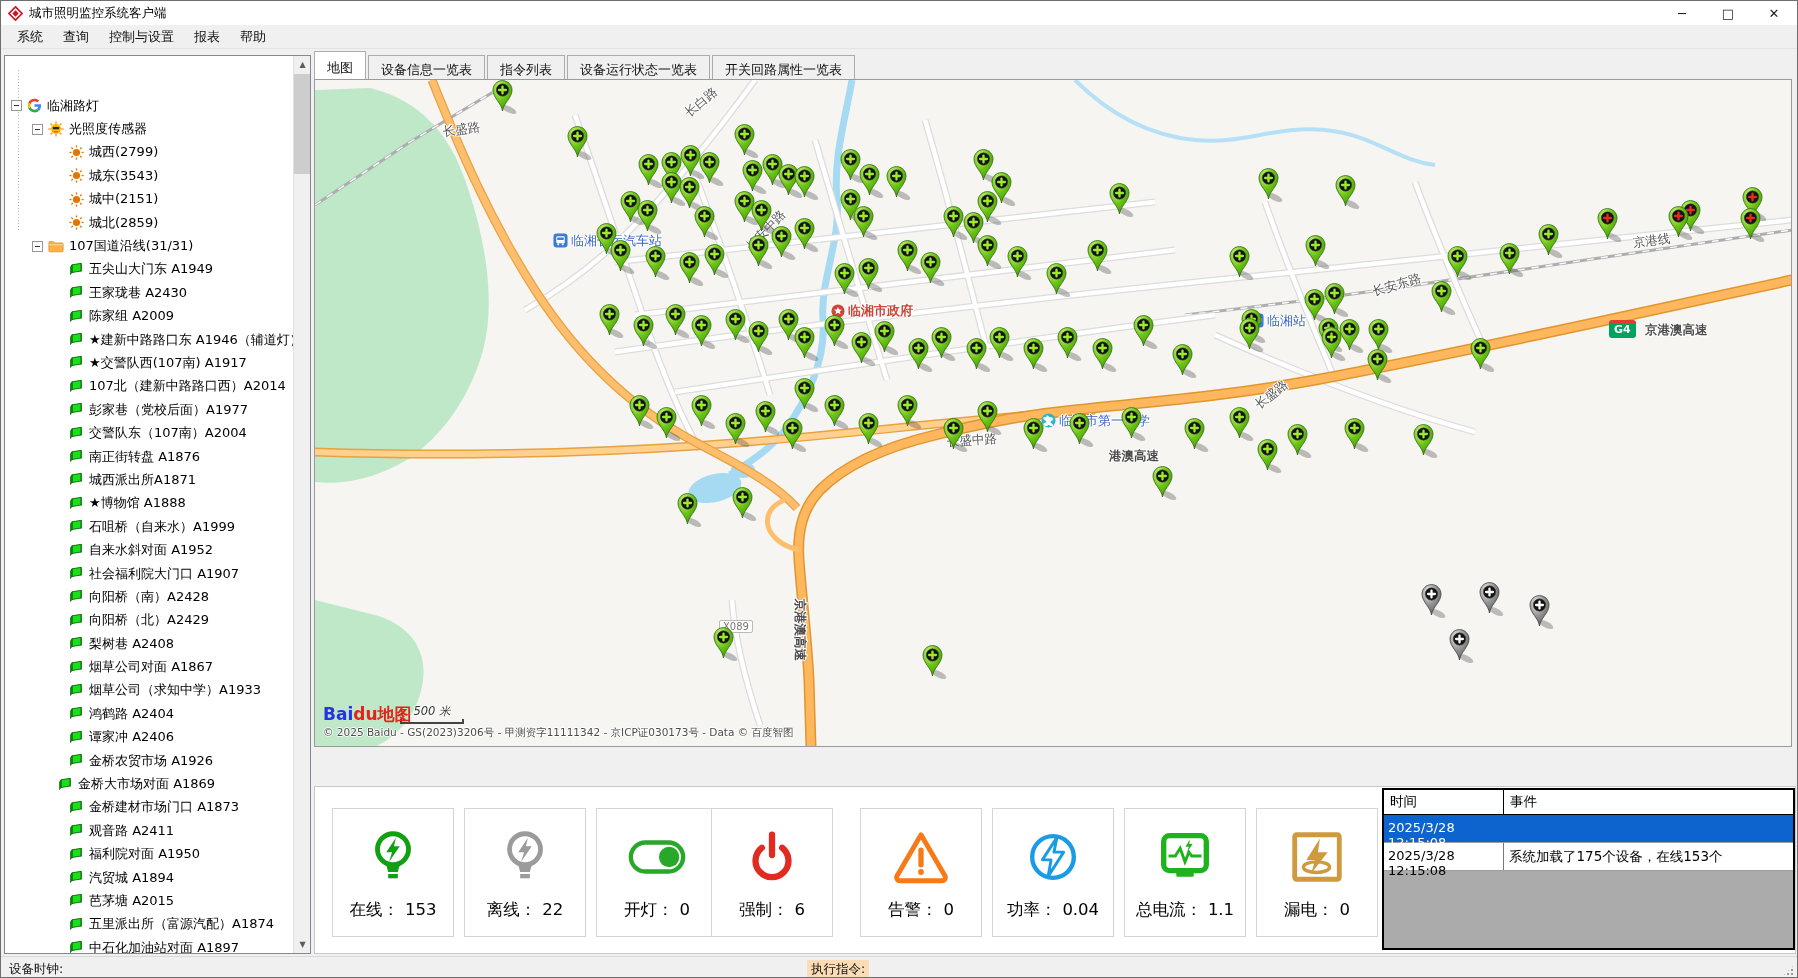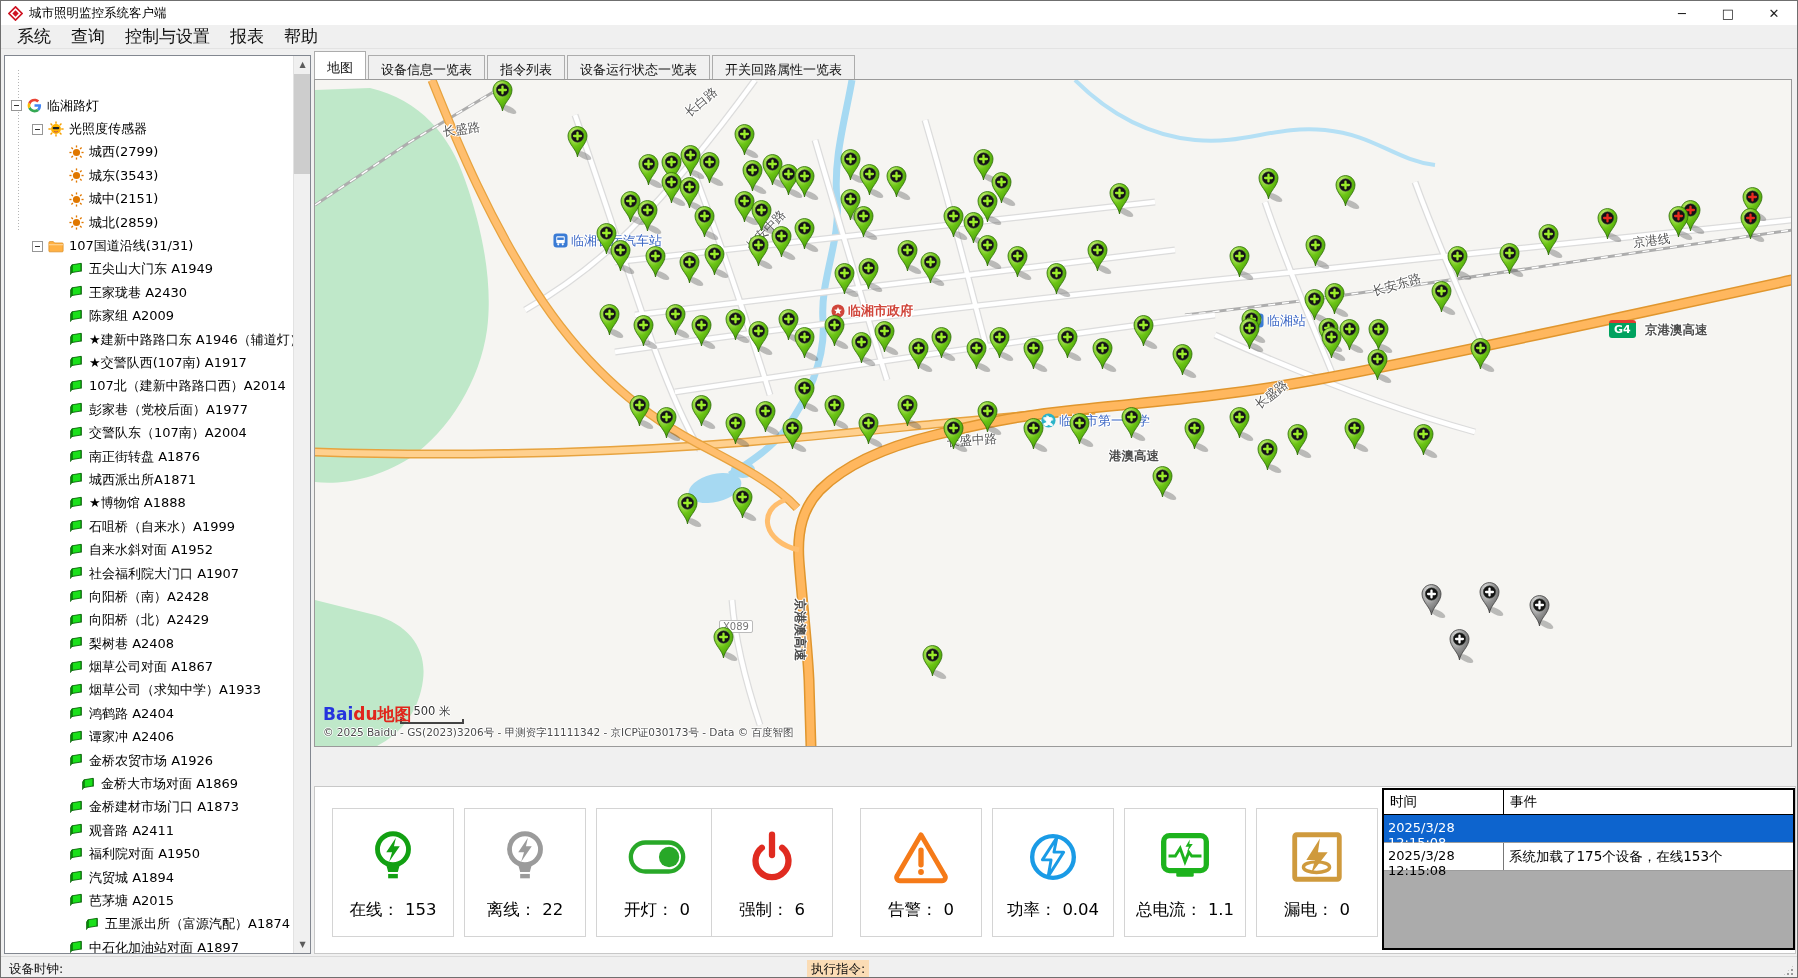--- a/index.html
+++ b/index.html
@@ -6,21 +6,21 @@
   *{box-sizing:border-box;font-family:"DejaVu Sans","Liberation Sans",sans-serif;}
   #app{position:relative;width:1798px;height:978px;background:#f0f0f0;overflow:hidden;border:1px solid #6f6f6f;}
   
   #titlebar{position:absolute;left:0;top:0;width:100%;height:24px;background:#fff;display:flex;align-items:center;}
   #titlebar .app-icon{margin:0 6px 0 7px;display:flex;}
   #titlebar .title{font-size:12.5px;color:#000;}
   #win-buttons{margin-left:auto;display:flex;height:100%;}
   .win-btn{width:46px;height:100%;display:flex;align-items:center;justify-content:center;font-size:13px;color:#222;}
   
   #menubar{position:absolute;left:0;top:24px;width:100%;height:24px;background:#f0f0f0;display:flex;align-items:center;padding-left:6px;border-bottom:1px solid #e3e3e3;}
-  .menu-item{font-size:17px;color:#111;padding:3px 10px;}
+  .menu-item{font-size:13px;color:#111;padding:3px 10px;}
   
   #tree-panel{position:absolute;left:3px;top:54px;width:307px;height:899px;background:#fff;border:1px solid #828790;overflow:hidden;}
   #tree{position:absolute;left:0;top:2px;width:288px;margin-top:36px;}
   .tree-row{height:23.4px;display:flex;align-items:center;white-space:nowrap;font-size:13px;color:#000;}
   .tree-exp{width:11px;height:11px;border:1px solid #969696;background:#fff;position:relative;margin-right:5px;flex:none;}
   .tree-exp::after{content:"";position:absolute;left:2px;top:4px;width:5px;height:1px;background:#333;}
   .tree-icon{margin-right:5px;flex:none;display:flex;}
   .guide{position:absolute;width:1px;background-image:repeating-linear-gradient(to bottom,#b5b5b5 0 1px,transparent 1px 3px);}
   
   #tree-scroll{position:absolute;right:0;top:0;width:17px;height:100%;background:#f0f0f0;border-left:1px solid #e2e2e2;}
@@ -48,21 +48,21 @@
   .pin.t-online .pin-body{fill:url(#grad-green);stroke:#2c6b06;stroke-width:.8;}
   .pin.t-online .pin-cross{stroke:#9bed2a;}
   .pin.t-forced .pin-body{fill:url(#grad-green);stroke:#2c6b06;stroke-width:.8;}
   .pin.t-forced .pin-cross{stroke:#e82a20;}
   .pin.t-offline .pin-body{fill:url(#grad-gray);stroke:#3f3f3f;stroke-width:.8;}
   .pin.t-offline .pin-cross{stroke:#fff;}
   #map-attrib{position:absolute;left:8px;bottom:6px;z-index:4;}
   #baidu-logo{font-size:17px;font-weight:bold;line-height:18px;}
   #baidu-logo .b1{color:#2534de;} #baidu-logo .b2{color:#e1251b;} #baidu-logo .b3{color:#e1251b;}
   #map-copyright{font-size:10.5px;color:#4c4c4c;margin-top:3px;text-shadow:1px 0 0 #fff,-1px 0 0 #fff,0 1px 0 #fff,0 -1px 0 #fff;}
-  #scalebar{position:absolute;left:85px;bottom:22px;z-index:4;width:64px;text-align:center;}
+  #scalebar{position:absolute;left:85px;bottom:22px;z-index:4;width:64px;text-align:center;font-style:italic;}
   #scalebar .txt{font-size:11.5px;color:#333;text-shadow:1px 0 0 #fff,-1px 0 0 #fff,0 1px 0 #fff,0 -1px 0 #fff;}
   #scalebar .bar{height:5px;border:2px solid #444;border-top:none;}
   
   #bottom-panel{position:absolute;left:313px;top:750px;width:1482px;height:203px;background:#f0f0f0;}
   #bottom-tabs{position:absolute;left:2px;top:6px;height:29px;display:flex;align-items:flex-end;}
   #bottom-page{position:absolute;left:0;top:35px;width:1482px;height:168px;background:#fff;border:1px solid #c8c8c8;}
   .status-card{position:absolute;top:21px;width:122px;height:129px;background:#fff;border:1px solid #d4d4d4;display:flex;flex-direction:column;align-items:center;}
   .status-card .ic{margin-top:12px;height:72px;display:flex;align-items:center;}
   .status-card .cap{margin-top:6px;font-size:16.5px;color:#000;}
   
@@ -468,21 +468,21 @@
           <span style="width: 16px; flex: 0 0 auto;"></span>
           <span class="tree-icon">
             <svg viewBox="0 0 16 16" width="15" height="15">
               <polygon points="3.2,3 13,1.4 13,9.6 3.2,11.2" fill="#1ae01a" stroke="#055d05" stroke-width="0.9"></polygon>
               <polygon points="3.2,3 3.2,11.2 1.6,13.4 1.6,5.2" fill="#0b9a0b" stroke="#055d05" stroke-width="0.7"></polygon>
               <line x1="13" y1="1.4" x2="13" y2="10.4" stroke="#055d05" stroke-width="0.8"></line>
             </svg>
           </span>
           <span>金桥农贸市场 A1926</span>
         </div>
-        <div class="tree-row" style="padding-left: 60px;">
+        <div class="tree-row" style="padding-left: 37px;">
           <span style="width: 16px; flex: 0 0 auto;"></span>
           <span class="tree-icon">
             <svg viewBox="0 0 16 16" width="15" height="15">
               <polygon points="3.2,3 13,1.4 13,9.6 3.2,11.2" fill="#1ae01a" stroke="#055d05" stroke-width="0.9"></polygon>
               <polygon points="3.2,3 3.2,11.2 1.6,13.4 1.6,5.2" fill="#0b9a0b" stroke="#055d05" stroke-width="0.7"></polygon>
               <line x1="13" y1="1.4" x2="13" y2="10.4" stroke="#055d05" stroke-width="0.8"></line>
             </svg>
           </span>
           <span>金桥大市场对面 A1869</span>
         </div>
@@ -534,21 +534,21 @@
           <span style="width: 16px; flex: 0 0 auto;"></span>
           <span class="tree-icon">
             <svg viewBox="0 0 16 16" width="15" height="15">
               <polygon points="3.2,3 13,1.4 13,9.6 3.2,11.2" fill="#1ae01a" stroke="#055d05" stroke-width="0.9"></polygon>
               <polygon points="3.2,3 3.2,11.2 1.6,13.4 1.6,5.2" fill="#0b9a0b" stroke="#055d05" stroke-width="0.7"></polygon>
               <line x1="13" y1="1.4" x2="13" y2="10.4" stroke="#055d05" stroke-width="0.8"></line>
             </svg>
           </span>
           <span>芭茅塘 A2015</span>
         </div>
-        <div class="tree-row" style="padding-left: 64px;">
+        <div class="tree-row" style="padding-left: 48px;">
           <span style="width: 16px; flex: 0 0 auto;"></span>
           <span class="tree-icon">
             <svg viewBox="0 0 16 16" width="15" height="15">
               <polygon points="3.2,3 13,1.4 13,9.6 3.2,11.2" fill="#1ae01a" stroke="#055d05" stroke-width="0.9"></polygon>
               <polygon points="3.2,3 3.2,11.2 1.6,13.4 1.6,5.2" fill="#0b9a0b" stroke="#055d05" stroke-width="0.7"></polygon>
               <line x1="13" y1="1.4" x2="13" y2="10.4" stroke="#055d05" stroke-width="0.8"></line>
             </svg>
           </span>
           <span>五里派出所（富源汽配）A1874</span>
         </div>

